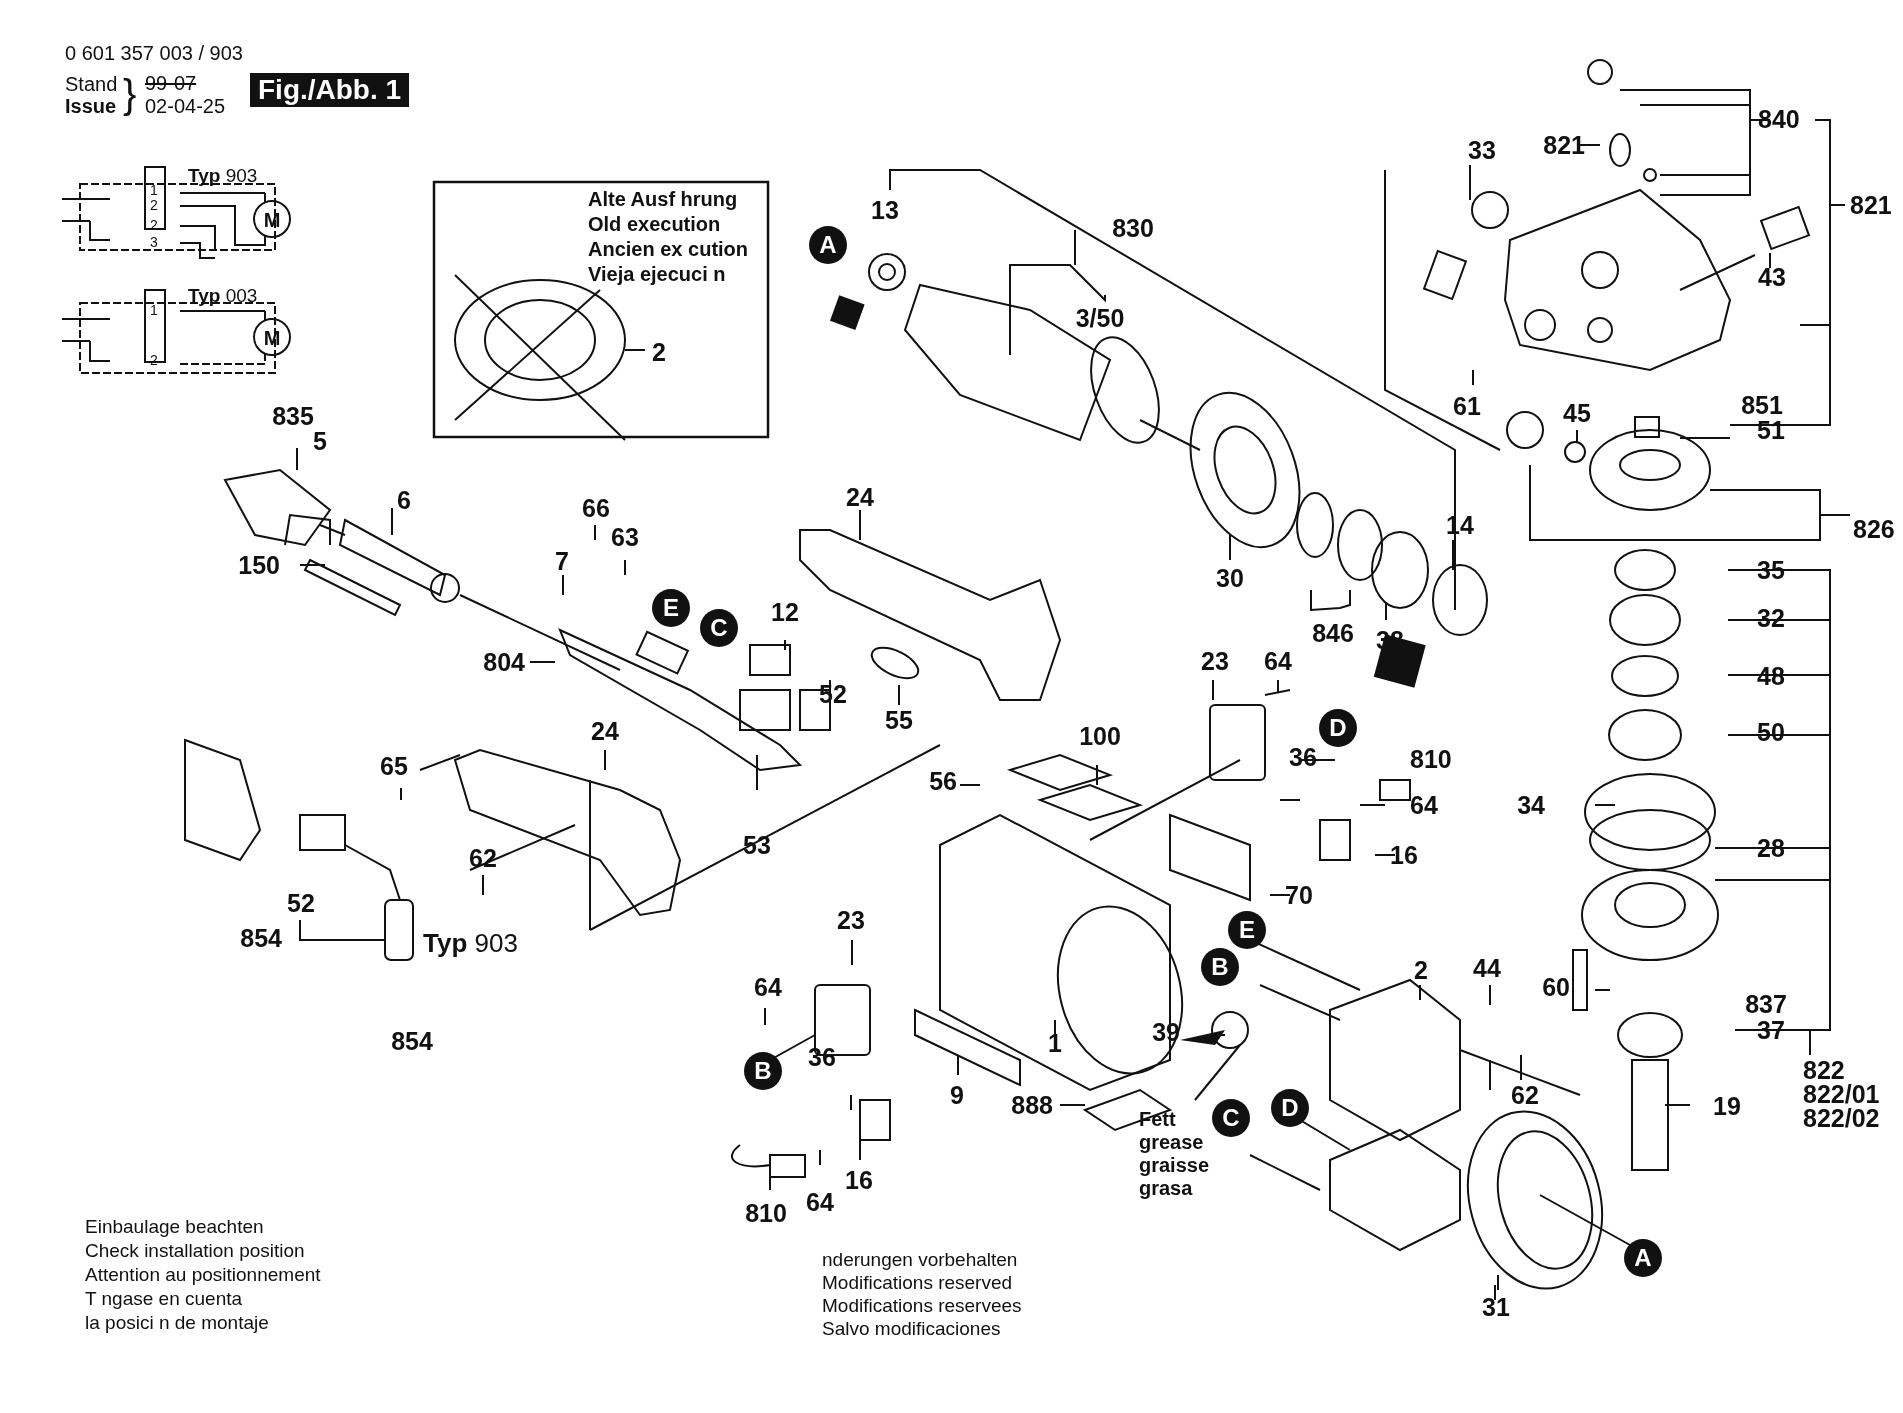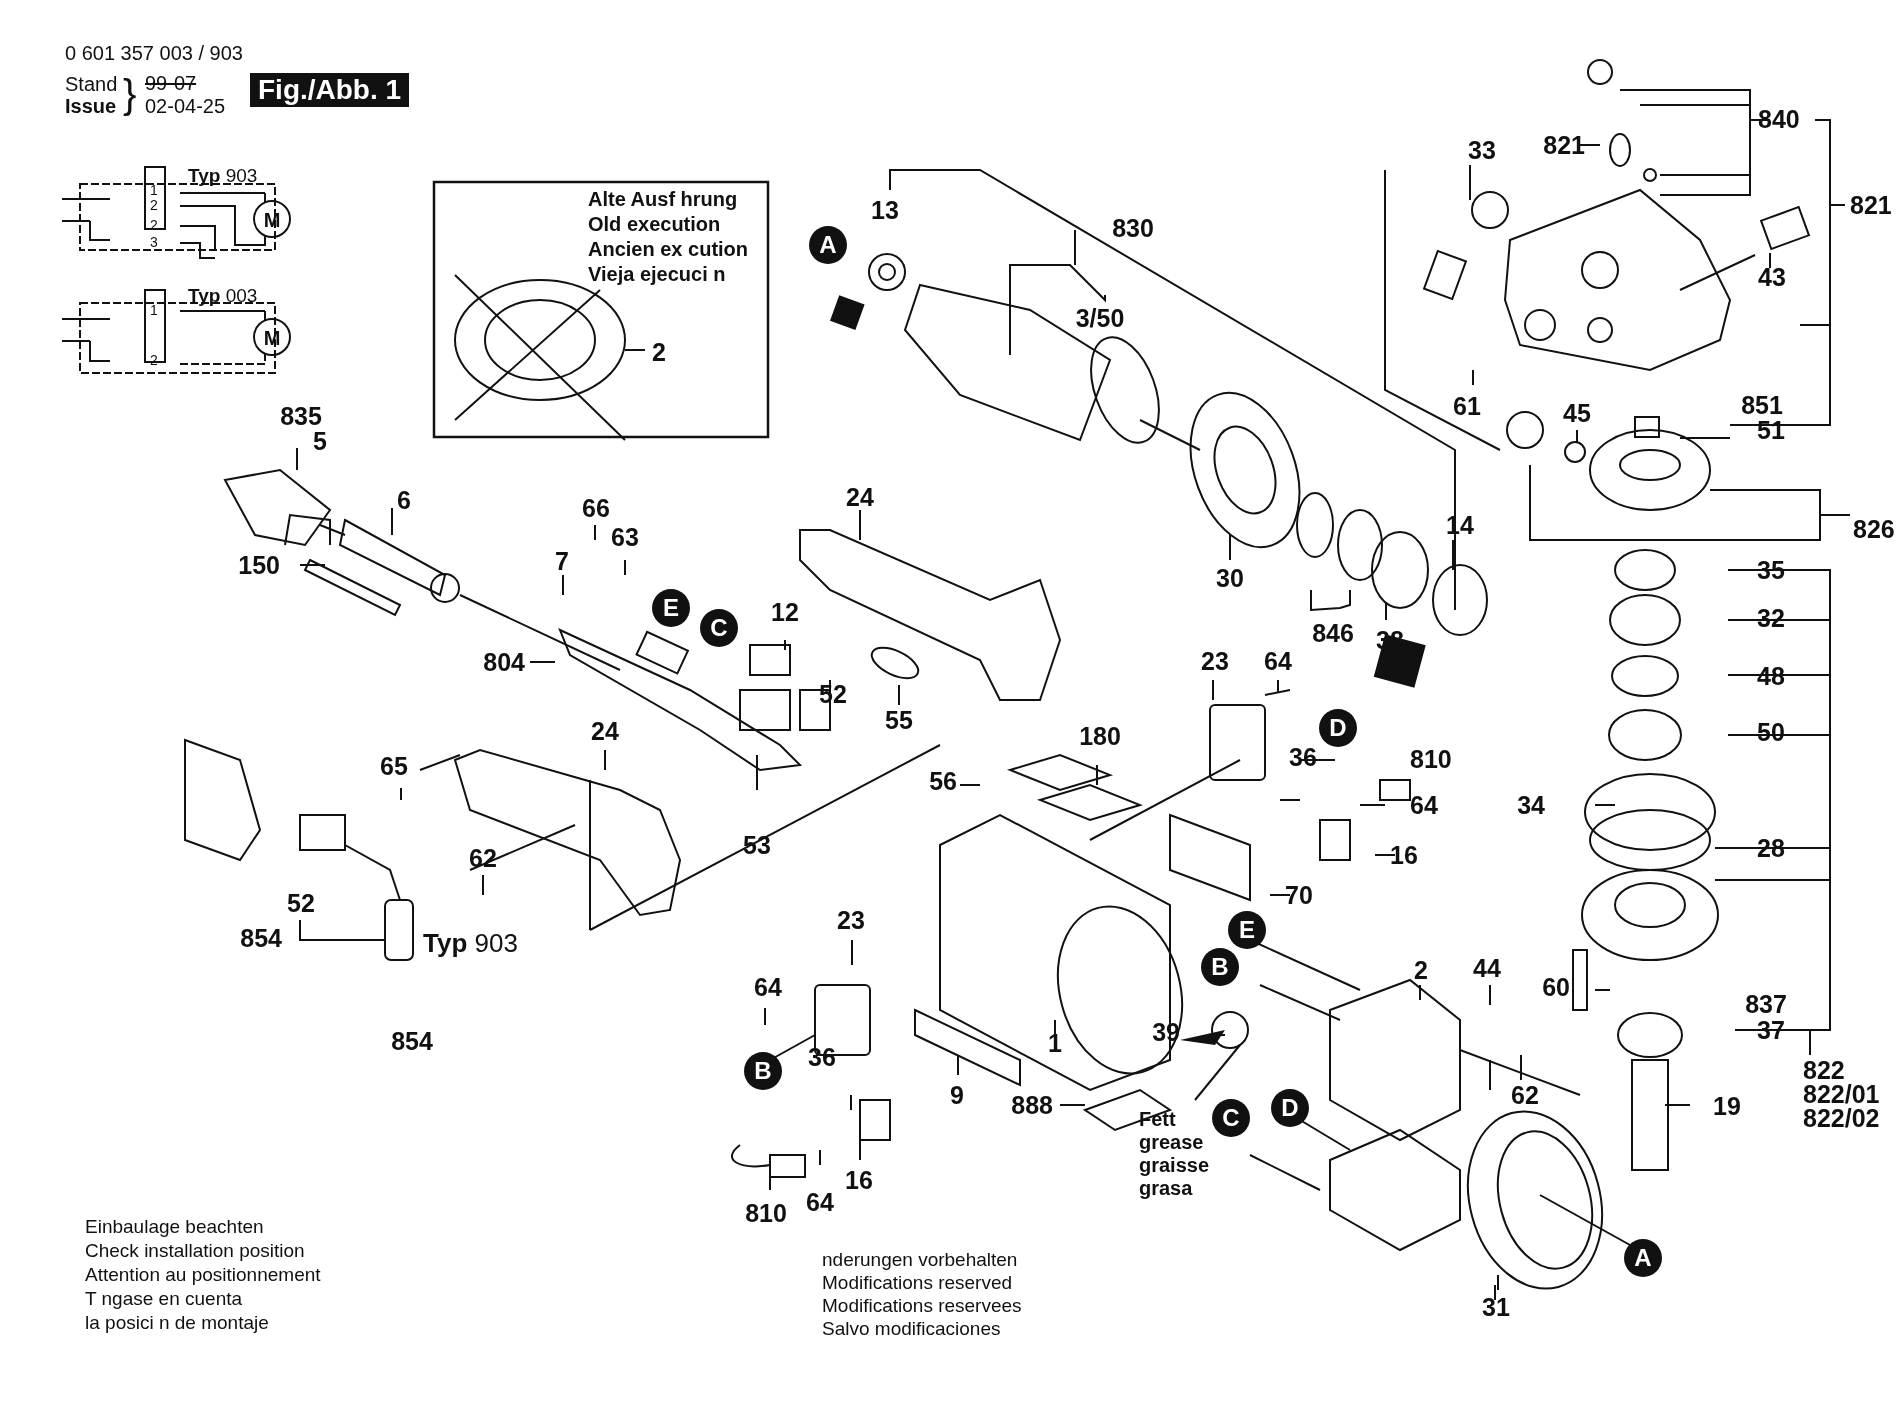--- a/index.html
+++ b/index.html
@@ -278,21 +278,21 @@
 <div class="t" style="left:150px;top:352px;font-size:14px;">2</div>
 
 <div class="inset-text" style="left:588px;top:187px;">
   <div>Alte Ausf hrung</div>
   <div>Old execution</div>
   <div>Ancien ex cution</div>
   <div>Vieja ejecuci n</div>
 </div>
 <div class="lbll" style="left:652px;top:352px;">2</div>
 
-<div class="lbl" style="left:301px;top:416px;">835</div>
+<div class="lbl" style="left:293px;top:416px;">835</div>
 <div class="lbl" style="left:320px;top:441px;">5</div>
 <div class="lbl" style="left:404px;top:500px;">6</div>
 <div class="lblr" style="left:280px;top:565px;">150</div>
 <div class="lbl" style="left:596px;top:508px;">66</div>
 <div class="lbl" style="left:625px;top:537px;">63</div>
 <div class="lbl" style="left:562px;top:561px;">7</div>
 <div class="lblr" style="left:525px;top:662px;">804</div>
 <div class="lbl" style="left:785px;top:612px;">12</div>
 <div class="lbl" style="left:833px;top:694px;">52</div>
 <div class="lbl" style="left:757px;top:805px;margin-top:40px;">53</div>
@@ -340,21 +340,21 @@
 <div class="lbll" style="left:1803px;top:1094px;">822/01</div>
 <div class="lbll" style="left:1803px;top:1118px;">822/02</div>
 
 <div class="lbl" style="left:1215px;top:661px;">23</div>
 <div class="lbl" style="left:1278px;top:661px;">64</div>
 <div class="lbll" style="left:1410px;top:759px;">810</div>
 <div class="lbl" style="left:1303px;top:757px;">36</div>
 <div class="lbll" style="left:1410px;top:805px;">64</div>
 <div class="lbll" style="left:1390px;top:855px;">16</div>
 <div class="lbll" style="left:1285px;top:895px;">70</div>
-<div class="lbl" style="left:1100px;top:736px;">180</div>
+<div class="lbl" style="left:1100px;top:736px;">100</div>
 <div class="lblr" style="left:957px;top:781px;">56</div>
 <div class="lbl" style="left:1055px;top:1043px;">1</div>
 <div class="lbl" style="left:957px;top:1095px;">9</div>
 <div class="lblr" style="left:1053px;top:1105px;">888</div>
 <div class="lblr" style="left:1180px;top:1032px;">39</div>
 
 <div class="lbl" style="left:851px;top:920px;">23</div>
 <div class="lbl" style="left:768px;top:987px;">64</div>
 <div class="lbl" style="left:822px;top:1057px;">36</div>
 <div class="lbl" style="left:859px;top:1180px;">16</div>

